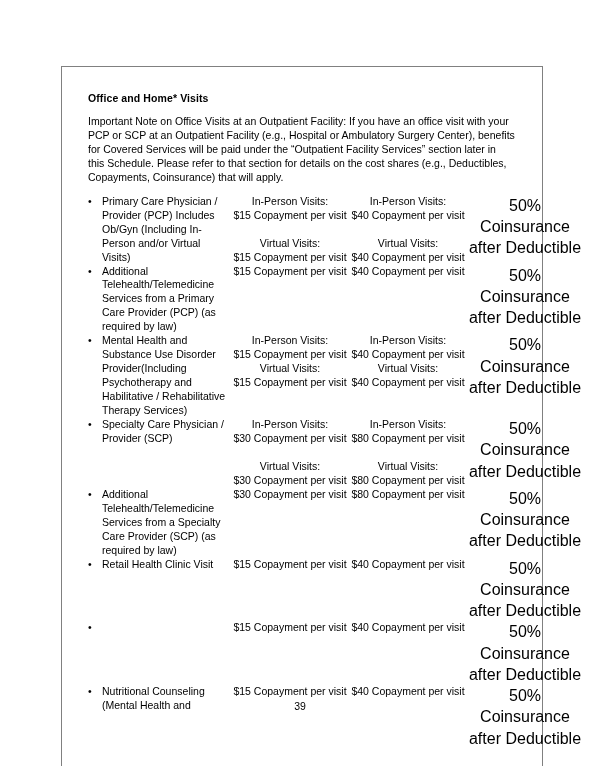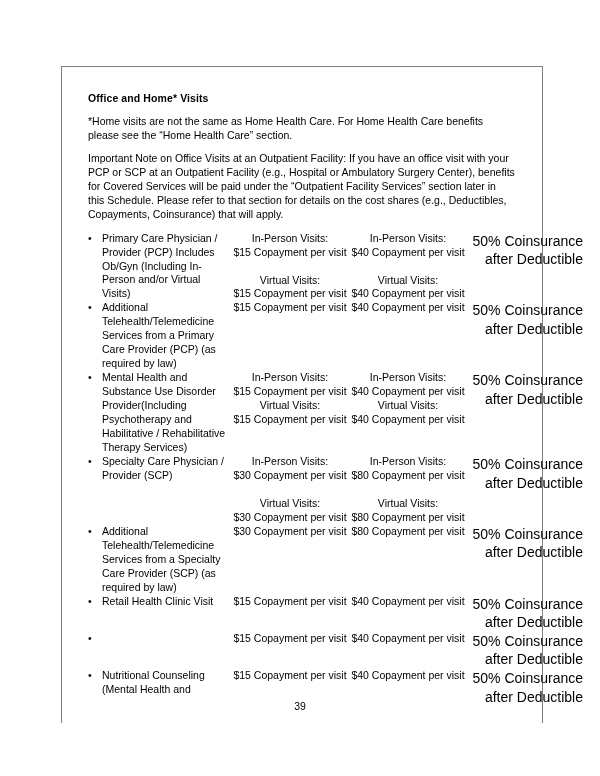--- a/index.html
+++ b/index.html
@@ -97,22 +97,22 @@
     flex: 0 0 118px;
     width: 118px;
     text-align: center;
     font-size: 10.5px;
     line-height: 1.33;
   }
 
   .c-tier3 {
     flex: 0 0 118px;
     width: 118px;
-    text-align: right;
-    font-size: 14px;
+    text-align: center;
+    font-size: 16px;
     line-height: 1.33;
     padding-right: 2px;
   }
 
   .line { display: block; }
   .gap-line { display: block; height: 14px; }
 
   .pgnum {
     position: absolute;
     left: 0;
@@ -126,21 +126,20 @@
 </head>
 <body>
 
 <div class="page">
 
   <div class="benefit-box">
 
     <div class="intro-cell">
       <div class="section-title">Office and Home* Visits</div>
 
-      <p class="para">*Home visits are not the same as Home Health Care.  For Home Health Care benefits please see the “Home Health Care” section.</p>
 
       <p class="para"><b>Important Note on Office Visits at an Outpatient Facility:</b><span> If you have an office visit with your PCP or SCP at an Outpatient Facility (e.g., Hospital or Ambulatory Surgery Center), benefits for Covered Services will be paid under the “Outpatient Facility Services” section later in this Schedule.  Please refer to that section for details on the cost shares (e.g., Deductibles, Copayments, Coinsurance) that will apply.</span></p>
     </div>
 
     <div class="rows" id="rows-container">
         <div class="brow">
           <div class="c-label">
             <span class="bullet">•</span>
             <span class="label-text">Primary Care Physician / Provider (PCP) Includes Ob/Gyn (Including In-Person and/or Virtual Visits)</span>
           </div>

